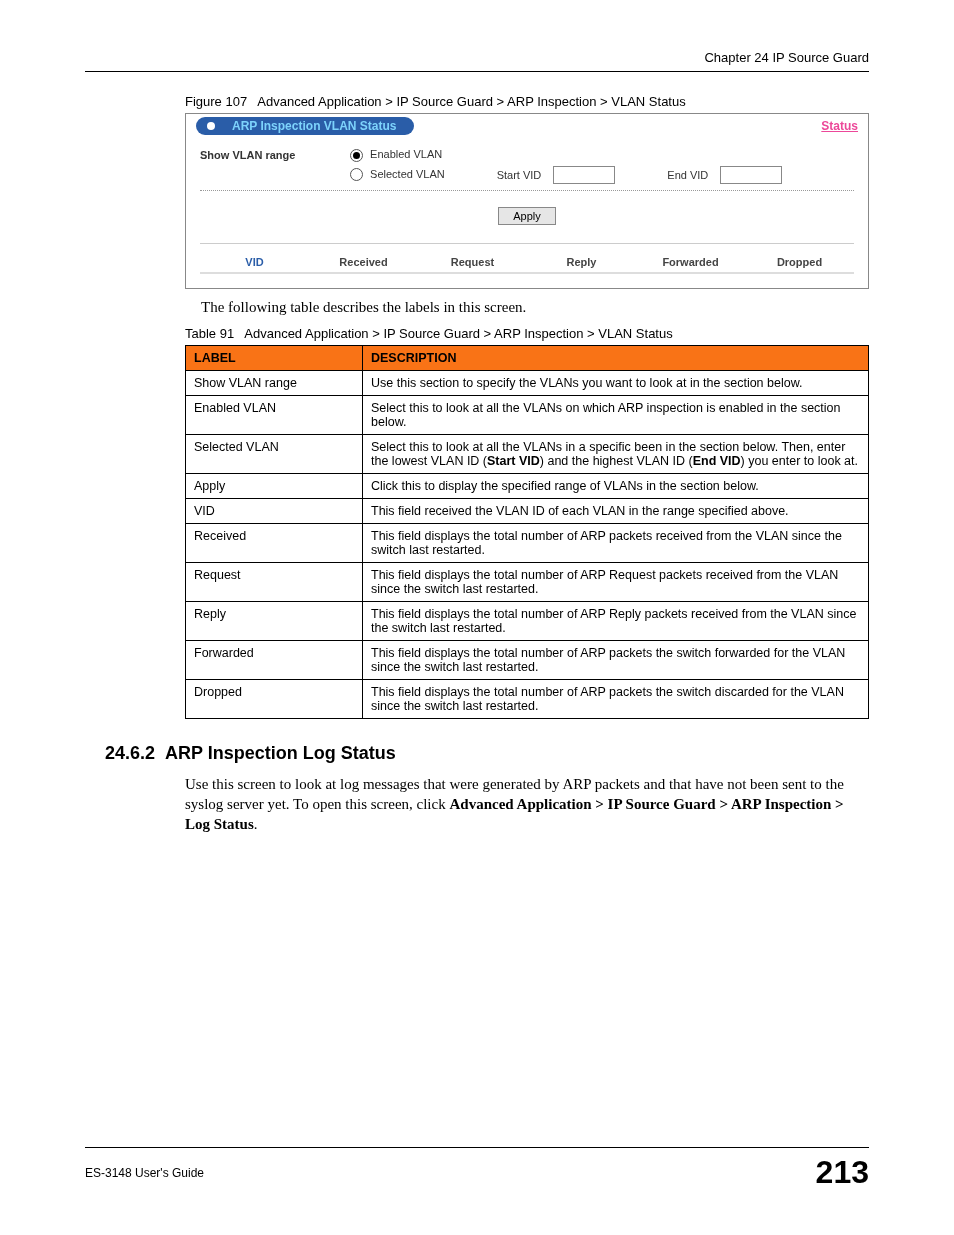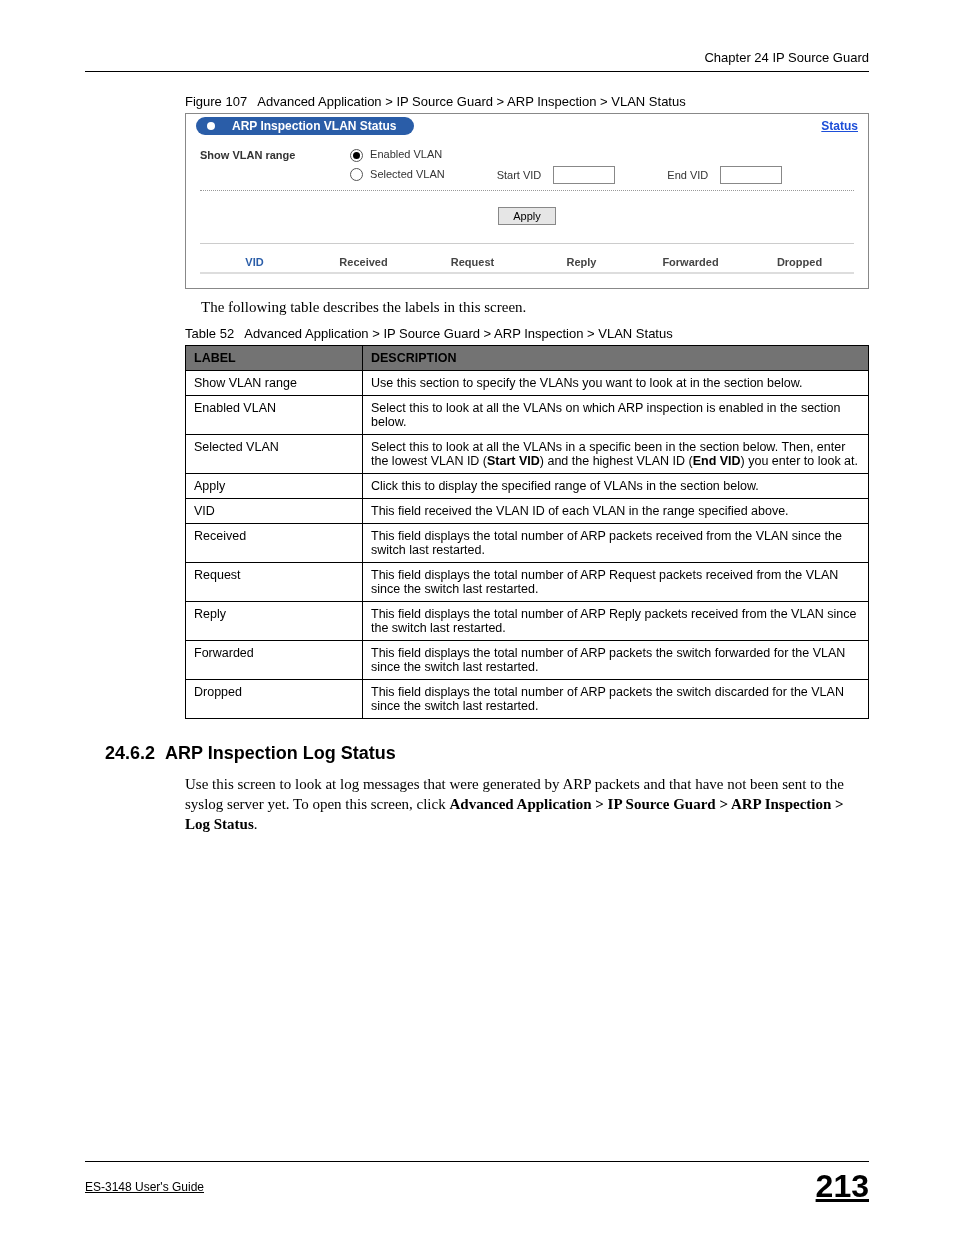--- a/index.html
+++ b/index.html
@@ -64,28 +64,28 @@
     width: 30px; height: 18px;
     background: #2a5da8;
     border-radius: 9px 0 0 9px;
     display: flex; align-items: center; justify-content: center;
   }
   .pill-dot {
     width: 8px; height: 8px; border-radius: 50%; background: #fff;
   }
   .pill-text {
     background: #2a5da8;
-    color: #ffffff;
+    color: #7dd3fc;
     font-weight: bold;
     padding: 2px 18px 2px 6px;
     border-radius: 0 9px 9px 0;
     font-size: 12px;
   }
   .ui-status-link {
-    color: #1d4ed8;
+    color: #ec4899;
     font-weight: bold;
     text-decoration: underline;
     font-size: 12px;
     margin-left: 20px;
   }
   .ui-body {
     padding: 6px 14px;
   }
   .ui-row1 {
     display: flex; align-items: center; margin: 4px 0;
@@ -131,40 +131,40 @@
     font-size: 12.5px;
   }
   table.t78 th, table.t78 td {
     border: 1px solid #000;
     padding: 5px 8px;
     text-align: left;
     vertical-align: top;
   }
   table.t78 th {
     font-weight: bold;
-    background: #737373;
+    background: #f97316;
   }
   .col-label { width: 160px; }
 
   .section-head {
     font-family: Arial, Helvetica, sans-serif;
     font-size: 18px;
     font-weight: bold;
     margin: 24px 0 10px 20px;
   }
   .section-body {
     font-size: 15px;
     margin-left: 100px;
     line-height: 1.35;
   }
 
   .footer {
     position: absolute;
-    bottom: 30px;
-    left: 85px; right: 85px; text-decoration: underline;
+    bottom: 44px;
+    left: 85px; right: 85px;
   }
   .footer hr {
     border: none; border-top: 1.5px solid #000; margin-bottom: 6px;
   }
   .footer-row {
     display:flex; justify-content:space-between; align-items:center;
     font-family: Arial, Helvetica, sans-serif;
   }
   .footer-left { font-size: 12px; }
   .page-num {
@@ -227,21 +227,21 @@
           <span>Forwarded</span>
           <span>Dropped</span>
         </div>
         <hr class="ui-bottom-line">
       </div>
     </div>
 
     <div class="body-text">The following table describes the labels in this screen.</div>
 
     <div class="table-caption">
-      <b>Table 52</b>&nbsp;&nbsp;
+      <b>Table 91</b>&nbsp;&nbsp;
       <span>Advanced Application &gt; IP Source Guard &gt; ARP Inspection &gt; VLAN Status</span>
     </div>
 
     <table class="t78">
       <thead>
         <tr>
           <th class="col-label">LABEL</th>
           <th>DESCRIPTION</th>
         </tr>
       </thead>

